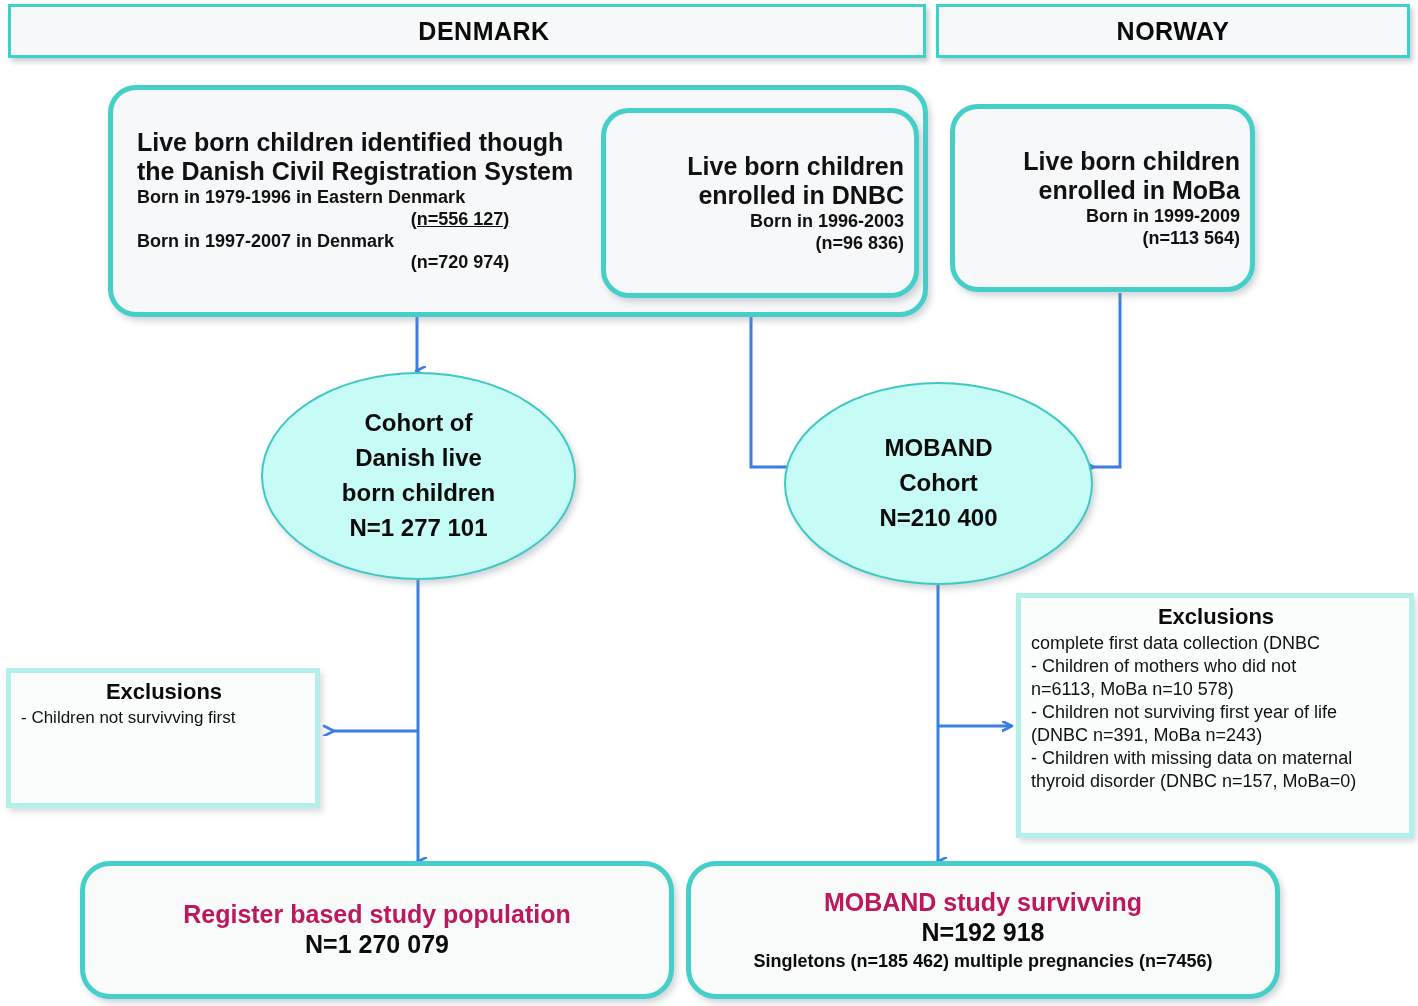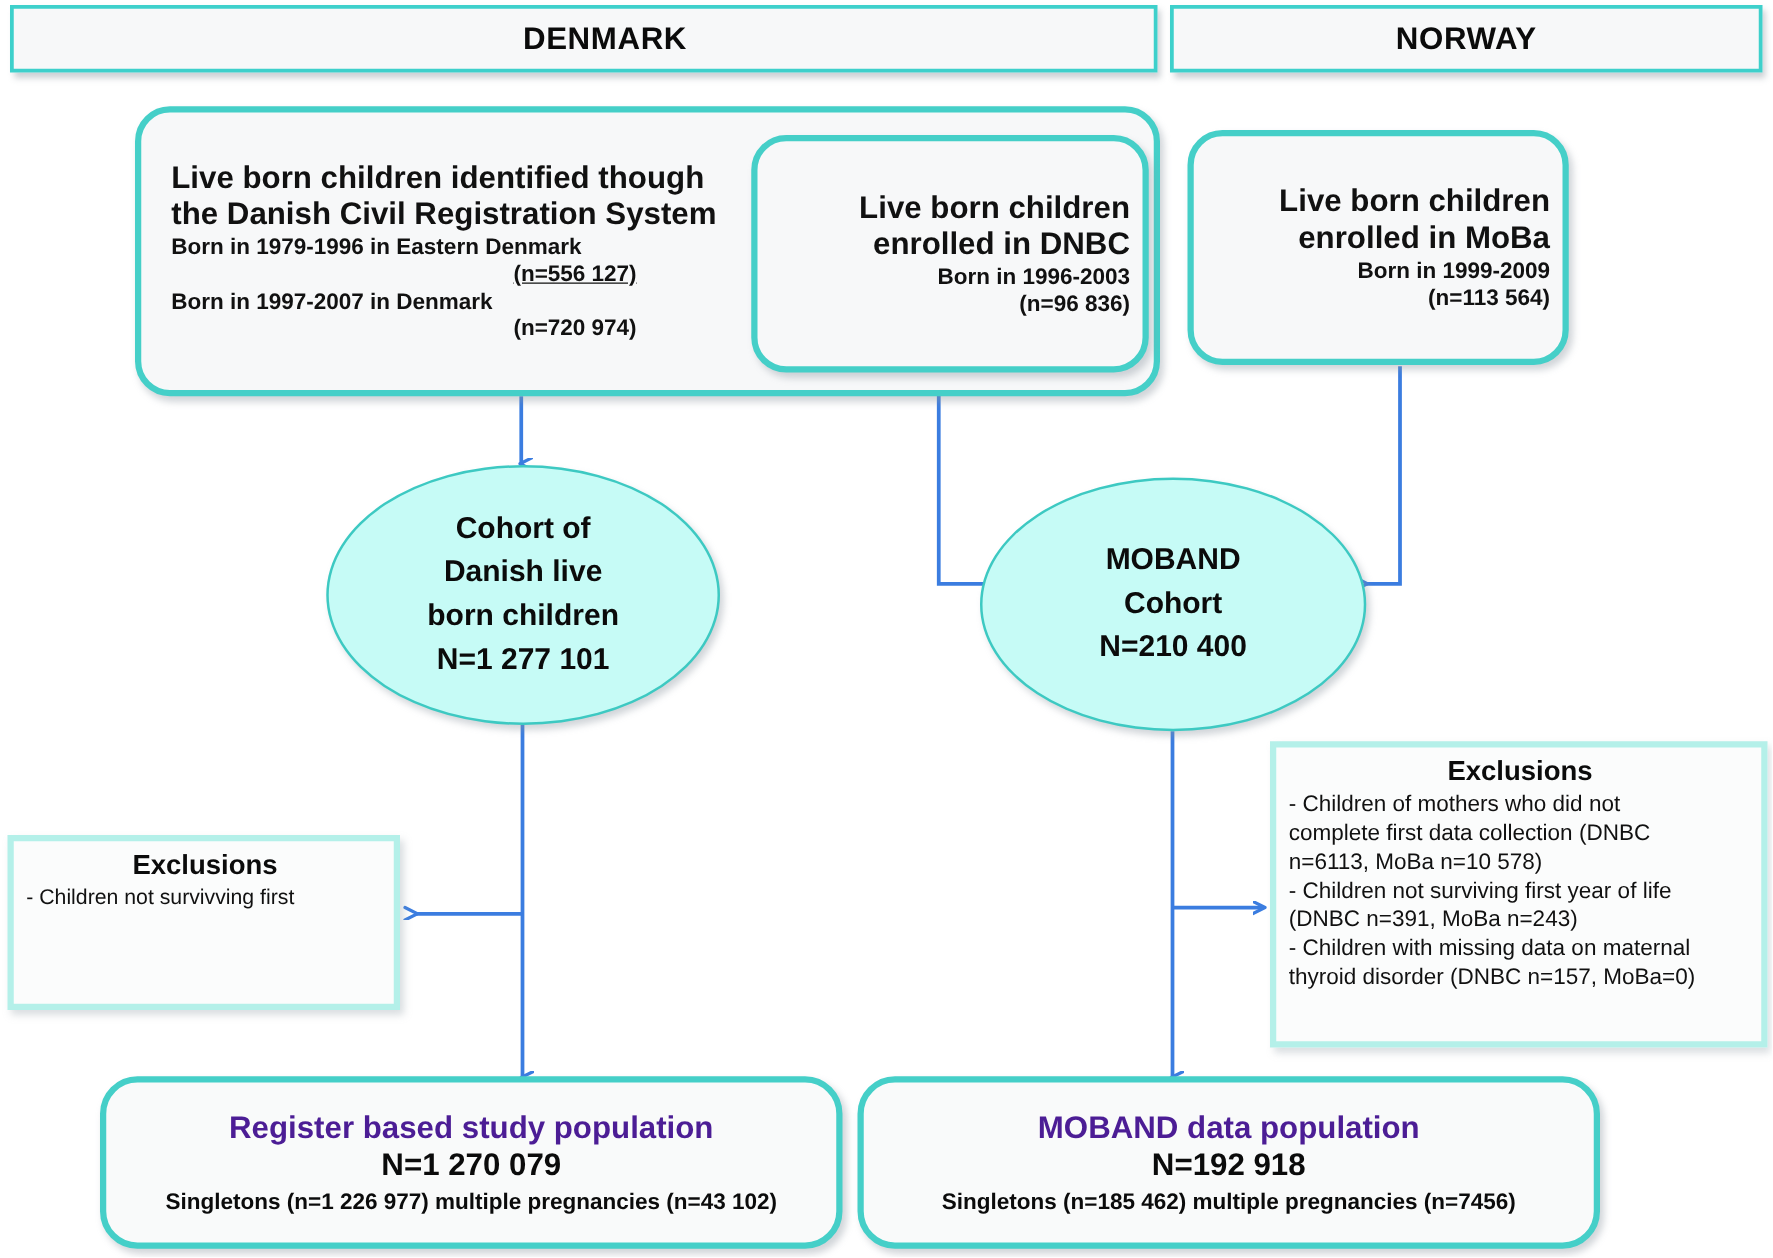--- a/index.html
+++ b/index.html
@@ -124,21 +124,21 @@
     display: flex;
     flex-direction: column;
     align-items: center;
     justify-content: center;
     text-align: center;
   }
   .result-box .r1 {
     font-weight: bold;
     font-size: 25px;
     line-height: 1.2;
-    color: #4c1d95;
+    color: #be185d;
     white-space: nowrap;
   }
   .result-box .r2 {
     font-weight: bold;
     font-size: 25px;
     line-height: 1.25;
     color: #0b0b0b;
     white-space: nowrap;
   }
   .result-box .r3 {
@@ -239,34 +239,33 @@
     <div class="line">N=210 400</div>
   </div>
 
   <div class="excl-box small" style="left:6px; top:668px; width:314px; height:140px;">
     <div class="excl-title">Exclusions</div>
     <div class="excl-line">- Children not survivving first</div>
   </div>
 
   <div class="excl-box" style="left:1016px; top:593px; width:398px; height:245px;">
     <div class="excl-title">Exclusions</div>
+    <div class="excl-line">complete first data collection (DNBC</div>
     <div class="excl-line">- Children of mothers who did not</div>
-    <div class="excl-line">complete first data collection (DNBC</div>
     <div class="excl-line">n=6113, MoBa n=10 578)</div>
     <div class="excl-line">- Children not surviving first year of life</div>
     <div class="excl-line">(DNBC n=391, MoBa n=243)</div>
     <div class="excl-line">- Children with missing data on maternal</div>
     <div class="excl-line">thyroid disorder (DNBC n=157, MoBa=0)</div>
   </div>
 
   <div class="result-box" style="left:80px; top:861px; width:594px; height:138px;">
     <div class="r1">Register based study population</div>
     <div class="r2">N=1 270 079</div>
-    <div class="r3">Singletons (n=1 226 977) multiple pregnancies (n=43 102)</div>
   </div>
 
   <div class="result-box" style="left:686px; top:861px; width:594px; height:138px;">
-    <div class="r1">MOBAND data population</div>
+    <div class="r1">MOBAND study survivving</div>
     <div class="r2">N=192 918</div>
     <div class="r3">Singletons (n=185 462) multiple pregnancies (n=7456)</div>
   </div>
 
 </div>
 
 </body></html>

